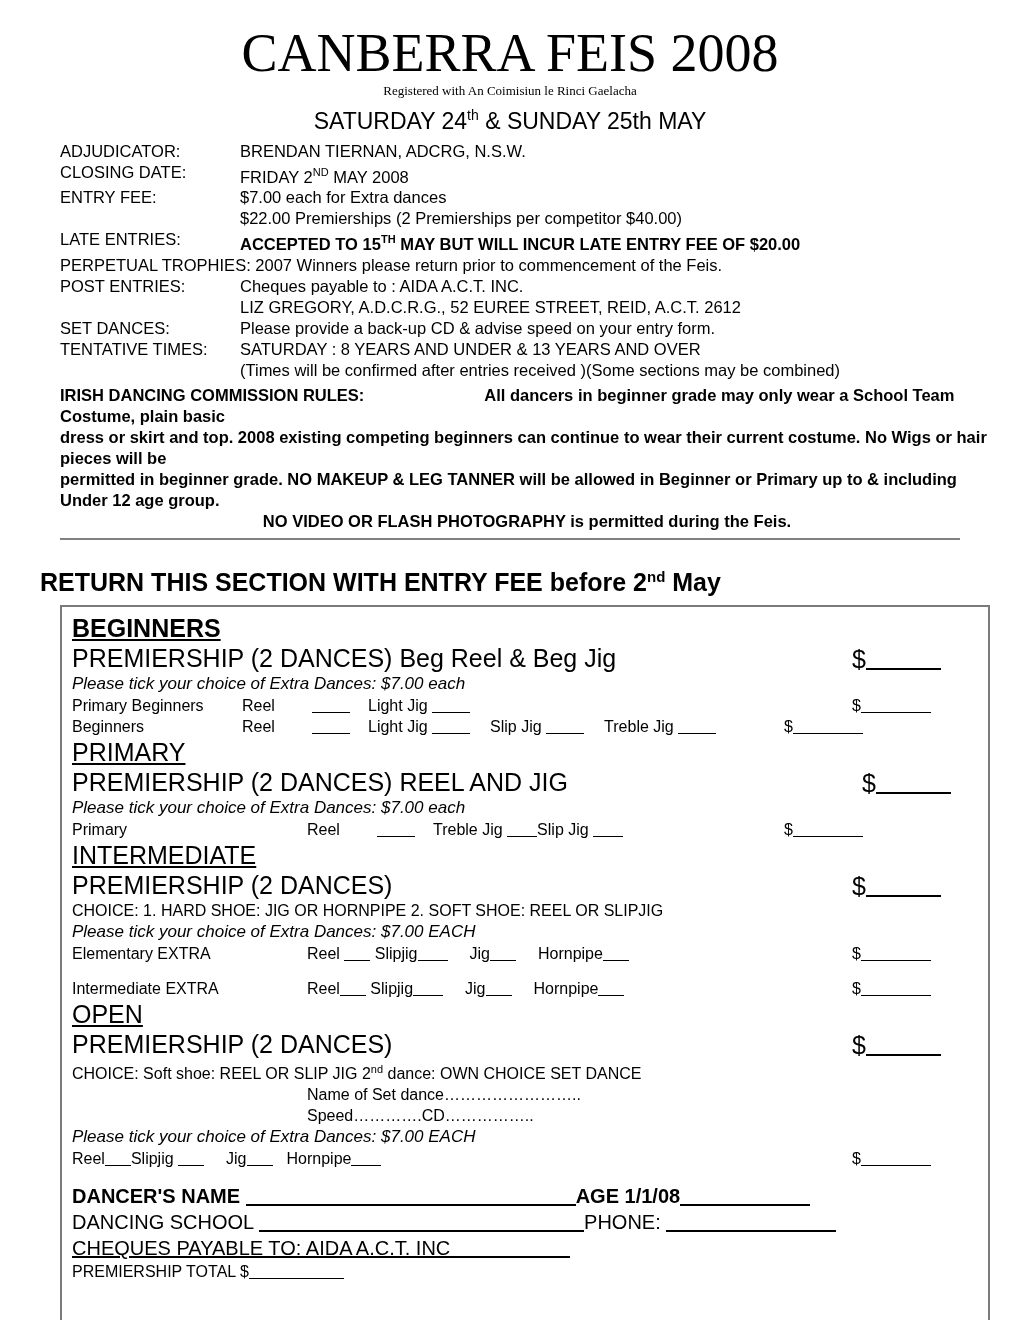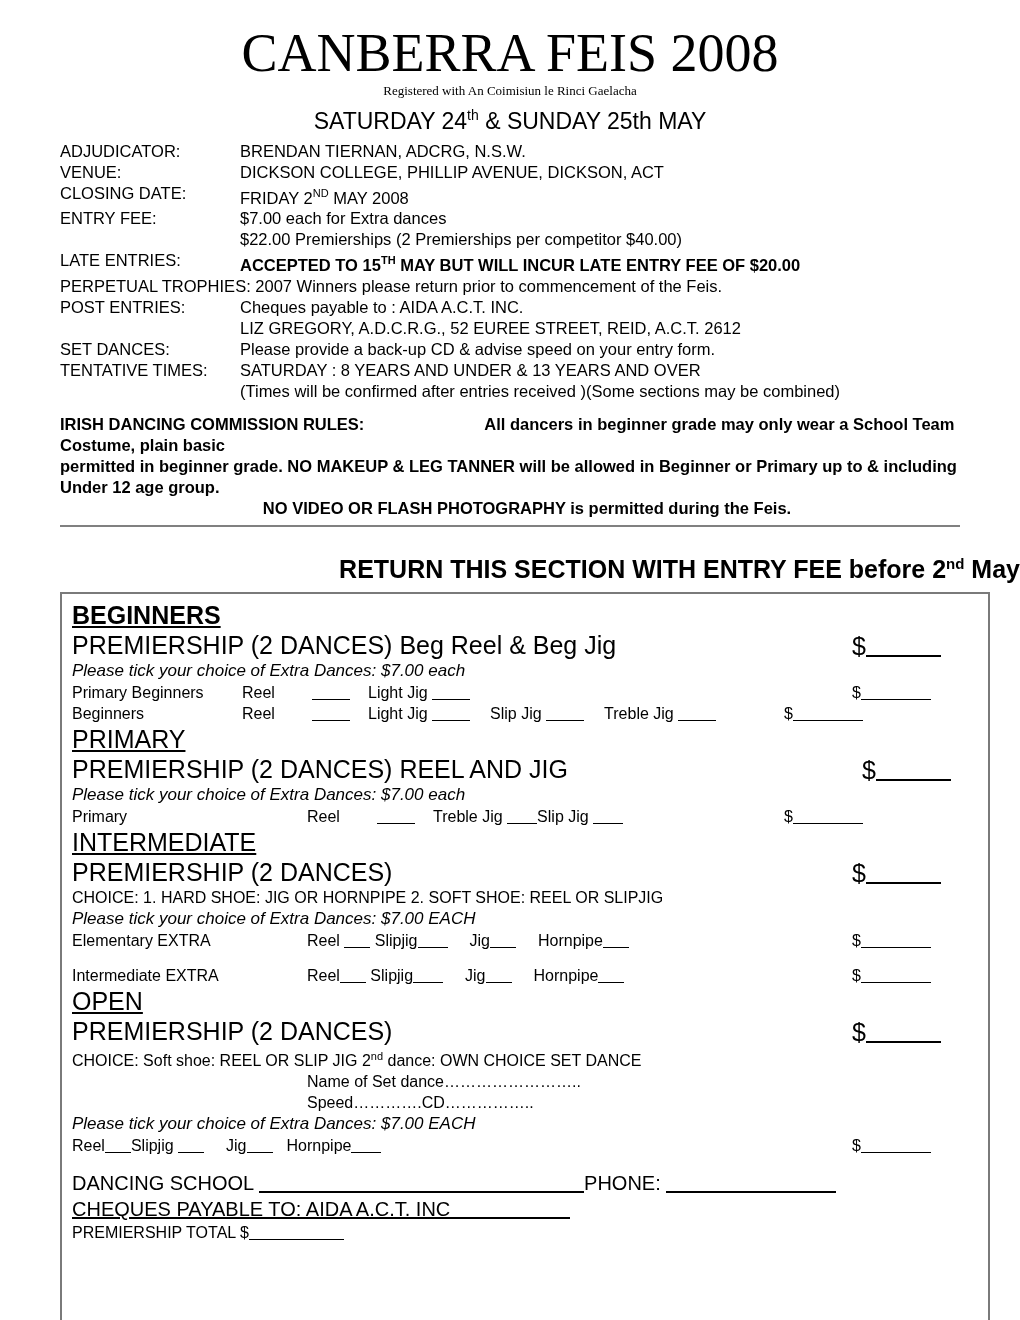--- a/index.html
+++ b/index.html
@@ -43,21 +43,21 @@
   .dateline {
     font-size: 23px;
     text-align: center;
     line-height: 28px;
     margin-top: 2px;
   }
   .dateline sup { font-size: 14px; vertical-align: super; }
 
   
   .info {
-    margin: 6px 0 12px 0;
+    margin: 6px 0 4px 0;
     padding: 0 26px 0 60px;
     font-size: 16.5px;
     line-height: 21px;
   }
   .inforow { display: block; white-space: nowrap; }
   .lbl {
     display: inline-block;
     width: 180px;
     vertical-align: top;
   }
@@ -76,21 +76,21 @@
   .rules-center { text-align: center; }
 
   .hrule {
     margin: 6px 60px 0 60px;
     height: 2px;
     background: #808080;
   }
 
   
   .return-banner {
-    text-align: right;
+    text-align: left;
     font-size: 25px;
     font-weight: bold;
     line-height: 30px;
     margin: 22px 0 8px 0;
     padding-left: 40px;
   }
   .return-banner sup { font-size: 15px; vertical-align: super; }
 
   
   .formbox {
@@ -183,23 +183,20 @@
 
   <div class="title">CANBERRA FEIS 2008</div>
   <div class="registered">Registered with An Coimisiun le Rinci Gaelacha</div>
   <div class="dateline"><span>SATURDAY 24</span><sup>th</sup><span> &amp;  SUNDAY 25th MAY</span></div>
 
   <div class="info">
     <div class="inforow">
       <span class="lbl">ADJUDICATOR:</span><span class="val">BRENDAN TIERNAN, ADCRG, N.S.W.</span>
     </div>
     <div class="inforow">
-      <span class="lbl">VENUE:</span><span class="val">DICKSON COLLEGE, PHILLIP AVENUE, DICKSON, ACT</span>
-    </div>
-    <div class="inforow">
       <span class="lbl">CLOSING DATE:</span><span class="val"><span>FRIDAY 2</span><sup class="sm">ND</sup><span> MAY 2008</span></span>
     </div>
     <div class="inforow">
       <span class="lbl">ENTRY FEE:</span><span class="val">$7.00 each for Extra dances</span>
     </div>
     <div class="inforow">
       <span class="indent"></span><span class="val">$22.00 Premierships   (2 Premierships per competitor  $40.00)</span>
     </div>
     <div class="inforow">
       <span class="lbl">LATE ENTRIES:</span><span class="val b"><span>ACCEPTED TO 15</span><sup class="sm">TH</sup><span> MAY BUT WILL INCUR LATE ENTRY FEE OF $20.00</span></span>
@@ -219,20 +216,21 @@
     <div class="inforow">
       <span class="lbl">TENTATIVE TIMES:</span><span class="val">SATURDAY :   8 YEARS AND UNDER    &amp;   13 YEARS AND OVER</span>
     </div>
     <div class="inforow">
       <span class="indent"></span><span class="val">(Times will be confirmed after entries received )(Some sections may be combined)</span>
     </div>
   </div>
 
   <div class="rules">
     <div><span>IRISH DANCING COMMISSION RULES:</span><span class="gap"></span><span>All dancers in beginner grade may only wear a School Team Costume, plain basic</span></div>
+    <div>dress or skirt and top.  2008 existing competing beginners can continue to wear their current costume.  No Wigs or hair pieces will be</div>
     <div>permitted in beginner grade.  NO MAKEUP &amp; LEG TANNER will be allowed in Beginner or Primary up to &amp; including Under 12 age group.</div>
     <div class="rules-center">NO VIDEO OR FLASH PHOTOGRAPHY is permitted during the Feis.</div>
   </div>
 
   <div class="hrule"></div>
 
   <div class="return-banner"><span>RETURN THIS SECTION WITH ENTRY FEE before 2</span><sup>nd</sup><span> May</span></div>
 
   <div class="formbox">
 
@@ -301,20 +299,23 @@
     <div class="r choice" style="padding-left:235px">Name of Set dance……………………..</div>
     <div class="r choice" style="padding-left:235px">Speed………….CD……………..</div>
     <div class="r tick">Please tick your choice of Extra Dances: $7.00 EACH</div>
     <div class="r small">
       <span>Reel</span><span class="u-thin blank-xxs"></span><span>Slipjig</span> <span class="u-thin blank-xxs"></span><span style="display:inline-block;width:22px"></span><span>Jig</span><span class="u-thin blank-xxs"></span><span style="display:inline-block;width:14px"></span><span>Hornpipe</span><span class="u-thin blank-xs"></span>
       <span class="money-sm" style="left:780px; top:0;"><span>$</span><span class="u-thin blank-money"></span></span>
     </div>
 
     <div class="spacer-14"></div>
 
+    <div class="idrow bold">
+      <span>DANCER'S NAME</span> <span class="idline" style="width:330px"></span><span>AGE 1/1/08</span><span class="idline" style="width:130px"></span>
+    </div>
     <div class="idrow">
       <span>DANCING SCHOOL</span> <span class="idline" style="width:325px"></span><span>PHONE:</span> <span class="idline" style="width:170px"></span>
     </div>
     <div class="idrow">
       <span class="underline-txt">CHEQUES PAYABLE TO:  AIDA A.C.T. INC</span><span class="idline" style="width:120px"></span>
     </div>
     <div class="tot">
       <span>PREMIERSHIP TOTAL $</span><span class="u-thin" style="width:95px"></span>
     </div>
 

